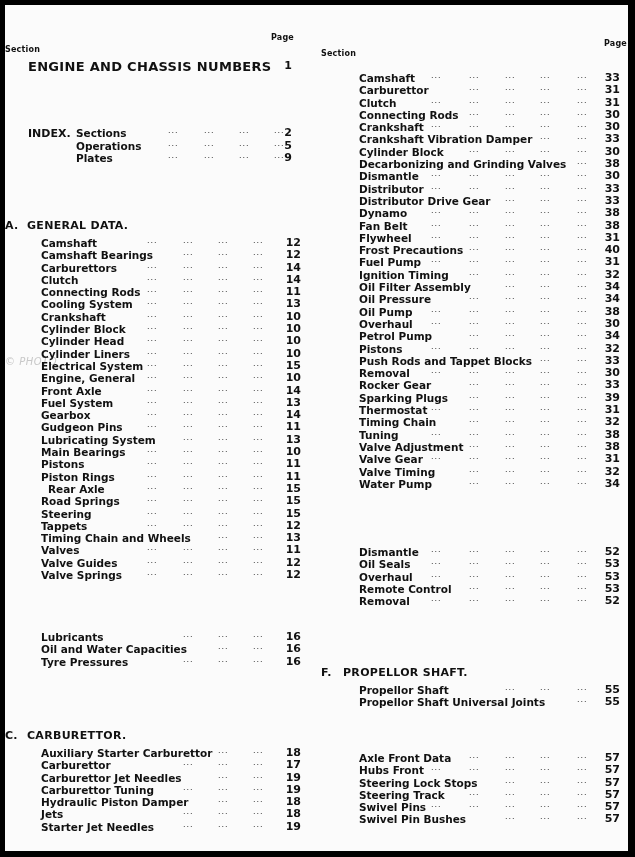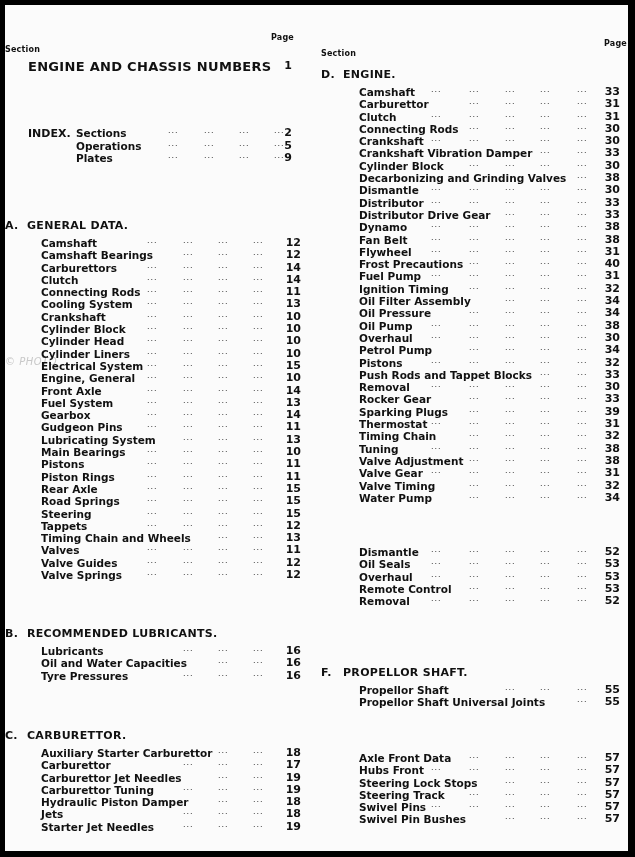--- a/index.html
+++ b/index.html
@@ -243,21 +243,21 @@
             </div>
             <div class="row">
               <span class="label" style="left: 0px;">Piston Rings</span>
               <span class="dots" style="left: 106px;">...</span>
               <span class="dots" style="left: 142px;">...</span>
               <span class="dots" style="left: 177px;">...</span>
               <span class="dots" style="left: 212px;">...</span>
               <span class="pg">11</span>
             </div>
             <div class="row">
-              <span class="label" style="left: 0px; text-align: center;">Rear Axle</span>
+              <span class="label" style="left: 7px; text-align: center;">Rear Axle</span>
               <span class="dots" style="left: 106px;">...</span>
               <span class="dots" style="left: 142px;">...</span>
               <span class="dots" style="left: 177px;">...</span>
               <span class="dots" style="left: 212px;">...</span>
               <span class="pg">15</span>
             </div>
             <div class="row">
               <span class="label" style="left: 0px;">Road Springs</span>
               <span class="dots" style="left: 106px;">...</span>
               <span class="dots" style="left: 142px;">...</span>
@@ -307,21 +307,20 @@
               <span class="label" style="left: 0px;">Valve Springs</span>
               <span class="dots" style="left: 106px;">...</span>
               <span class="dots" style="left: 142px;">...</span>
               <span class="dots" style="left: 177px;">...</span>
               <span class="dots" style="left: 212px;">...</span>
               <span class="pg">12</span>
             </div>
           </div>
         </div>
         <div class="sec" style="top: 622px;">
-          <div class="sec-title"><span class="letter">B.</span><span>RECOMMENDED LUBRICANTS.</span></div>
           <div style="position: relative; margin-left: 36px; margin-right: 9px; margin-top: 4px;">
             <div class="row">
               <span class="label" style="left: 0px; text-align: center;">Lubricants</span>
               <span class="dots" style="left: 142px;">...</span>
               <span class="dots" style="left: 177px;">...</span>
               <span class="dots" style="left: 212px;">...</span>
               <span class="pg">16</span>
             </div>
             <div class="row">
               <span class="label" style="left: 0px;">Oil and Water Capacities</span>
@@ -390,21 +389,20 @@
           </div>
         </div>
       </div>
   </div>
 
   <div class="col col-right">
     <span class="hdr" style="left:0; top:44px;">Section</span>
     <span class="hdr" style="left:283px; top:34px;">Page</span>
     <div id="right-sections">
         <div class="sec" style="top: 63px;">
-          <div class="sec-title"><span class="letter">D.</span><span>ENGINE.</span></div>
           <div style="position: relative; margin-left: 38px; margin-right: 8px; margin-top: 4px;">
             <div class="row">
               <span class="label" style="left: 0px;">Camshaft</span>
               <span class="dots" style="left: 72px;">...</span>
               <span class="dots" style="left: 110px;">...</span>
               <span class="dots" style="left: 146px;">...</span>
               <span class="dots" style="left: 181px;">...</span>
               <span class="dots" style="left: 218px;">...</span>
               <span class="pg">33</span>
             </div>

